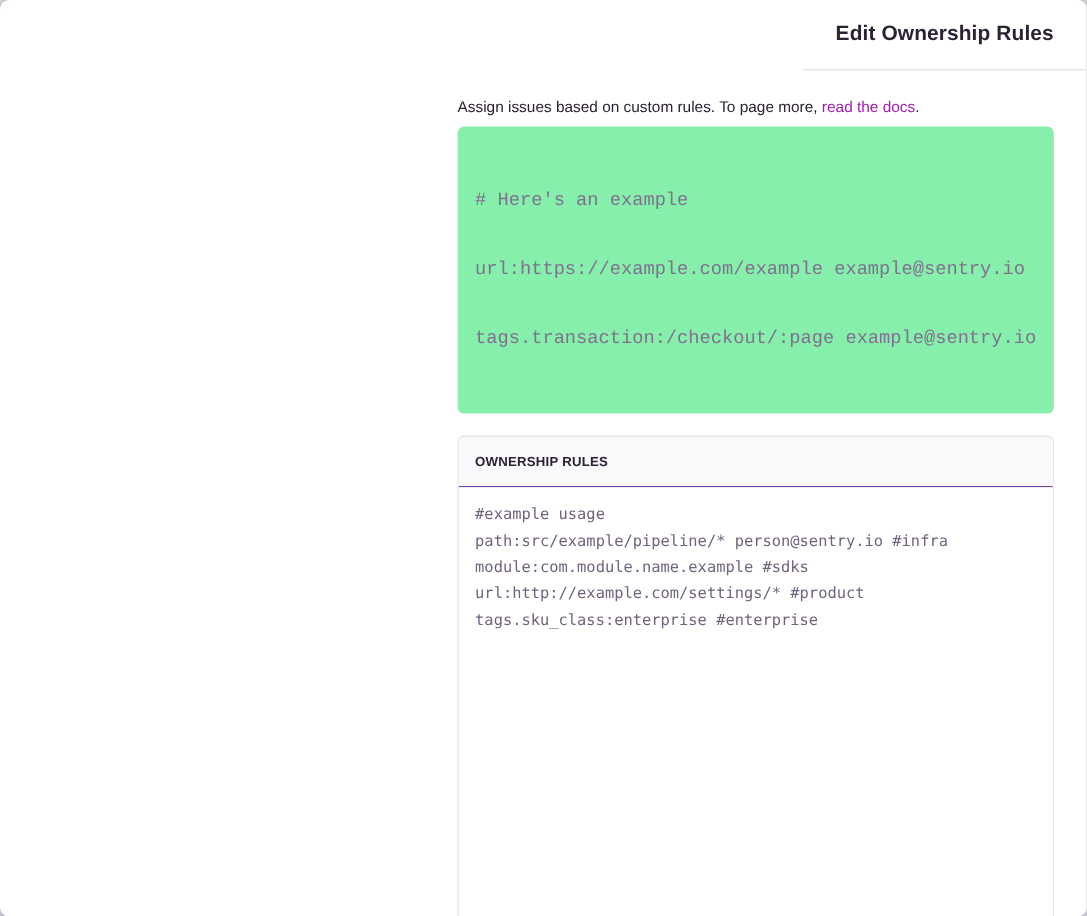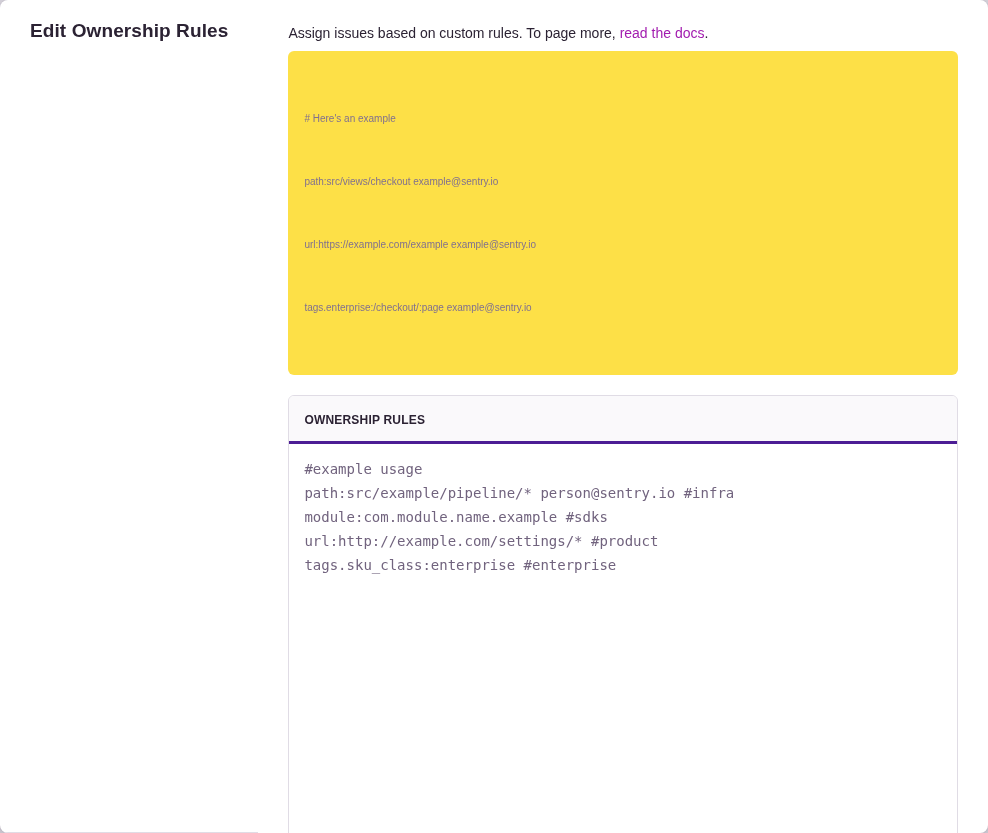--- a/index.html
+++ b/index.html
@@ -9,21 +9,22 @@
     font-family: "Liberation Sans", sans-serif;
     overflow: hidden;
   }
   .modal {
     width: 988px; height: 833px;
     background: #ffffff;
     border-radius: 8px;
     overflow: hidden;
     box-shadow: 0 0 0 1px rgba(43,34,51,0.04), 0 10px 30px rgba(43,34,51,0.2);
     display: flex;
-    flex-direction: row;
+    flex-direction: column;
+    align-items: flex-end;
   }
   .modal-header {
     padding: 20px 30px 21px 30px;
     border-bottom: 1px solid #e0dce5;
     flex: 0 0 auto;
   }
   .modal-title {
     font-size: 19px;
     font-weight: 700;
     color: #2b2233;
@@ -38,39 +39,39 @@
     color: #2b2233;
     line-height: 19px;
   }
   .description a {
     color: #a21caf;
     text-decoration: none;
     cursor: pointer;
   }
   .example-block {
     margin-top: 8px;
-    background: #fde047;
+    background: #86efac;
     border-radius: 6px;
     padding: 15px 16px;
-    font-family: Liberation Sans, sans-serif;
-    font-size: 10px;
+    font-family: Liberation Mono, monospace;
+    font-size: 17px;
     line-height: 21px;
     color: #80708f;
     white-space: pre;
   }
   .rules-panel {
     margin-top: 20px;
     border: 1px solid #e0dce5;
     border-radius: 6px;
     overflow: hidden;
     background: #ffffff;
   }
   .panel-header {
     background: #faf9fb;
-    border-bottom: 3px solid #4c1d95;
+    border-bottom: 1px solid #4c1d95;
     padding: 14px 15px 13px 15px;
   }
   .panel-header-label {
     font-size: 12px;
     font-weight: 700;
     color: #2b2233;
     text-transform: uppercase;
     letter-spacing: 0.2px;
   }
   .rules-textarea {
@@ -98,23 +99,22 @@
   <div class="modal-header">
     <h1 class="modal-title">Edit Ownership Rules</h1>
   </div>
 
   <div class="modal-body">
 
     <p class="description"><span>Assign issues based on custom rules. To page more, </span><a>read the docs</a><span>.</span></p>
 
     <div class="example-block">
       <div># Here's an example</div>
-      <div>path:src/views/checkout example@sentry.io</div>
       <div>url:https://example.com/example example@sentry.io</div>
-      <div>tags.enterprise:/checkout/:page example@sentry.io</div>
+      <div>tags.transaction:/checkout/:page example@sentry.io</div>
     </div>
 
     <div class="rules-panel">
       <div class="panel-header">
         <span class="panel-header-label">OWNERSHIP RULES</span>
       </div>
       <textarea class="rules-textarea" spellcheck="false" style="">#example usage
 path:src/example/pipeline/* person@sentry.io #infra
 module:com.module.name.example #sdks
 url:http://example.com/settings/* #product

